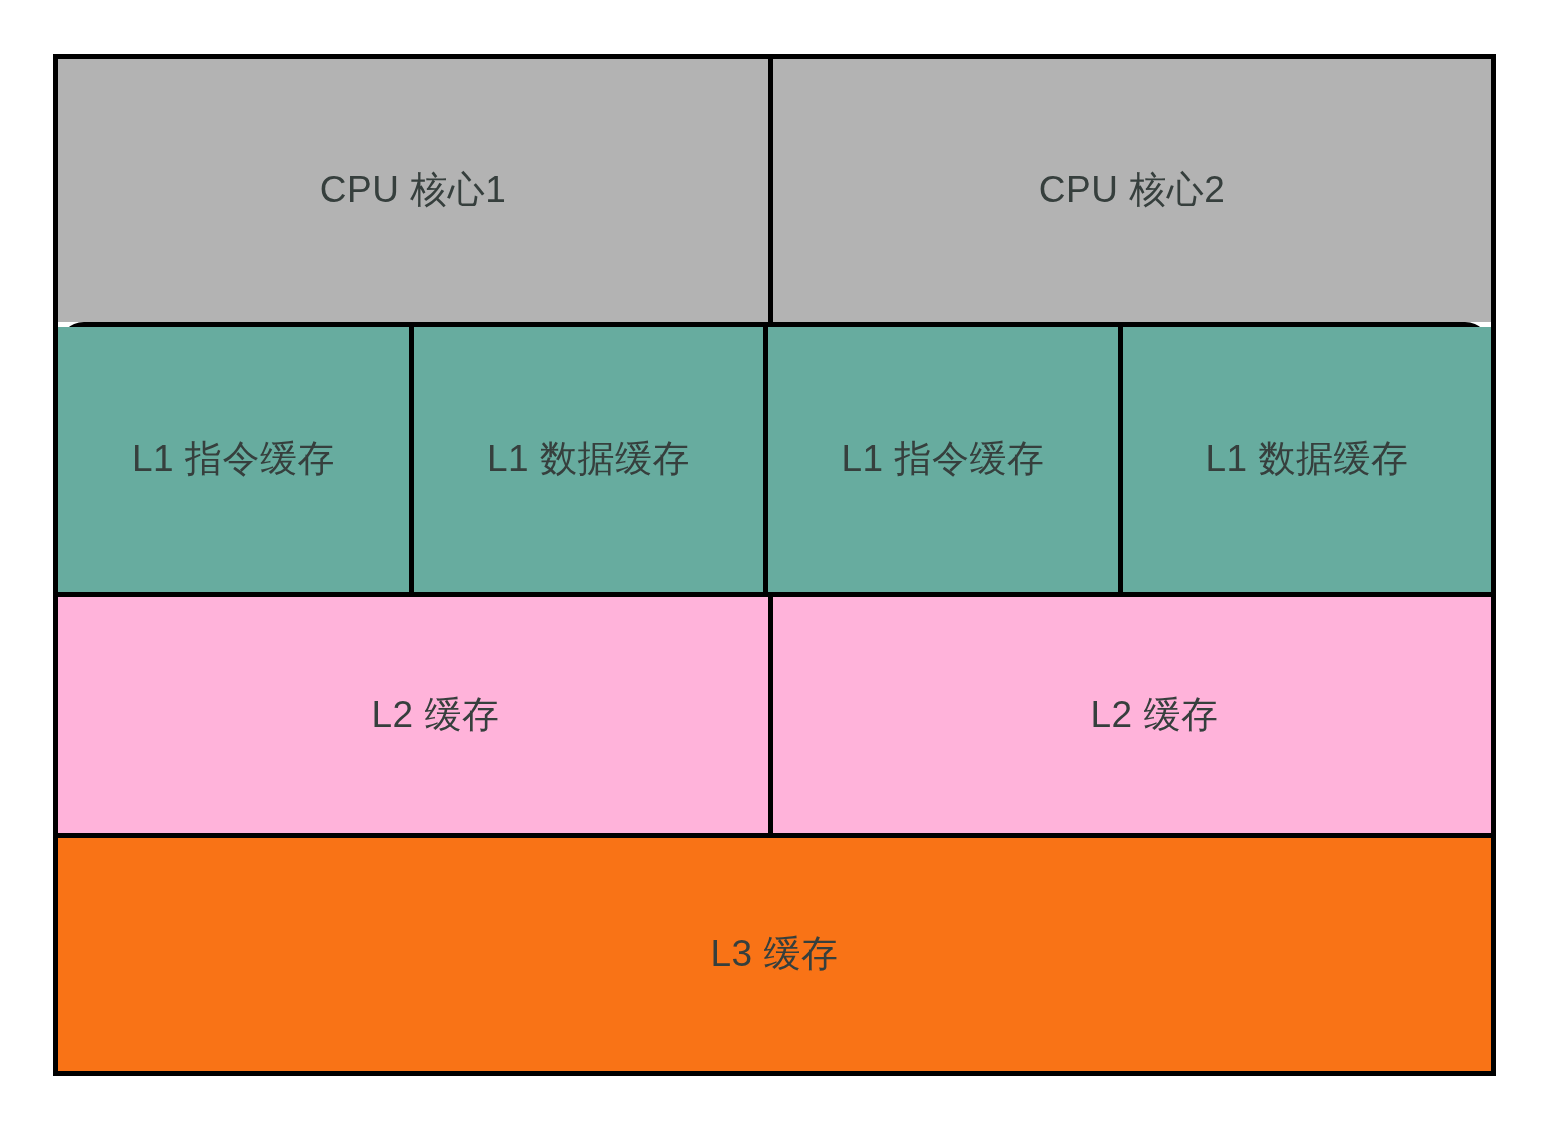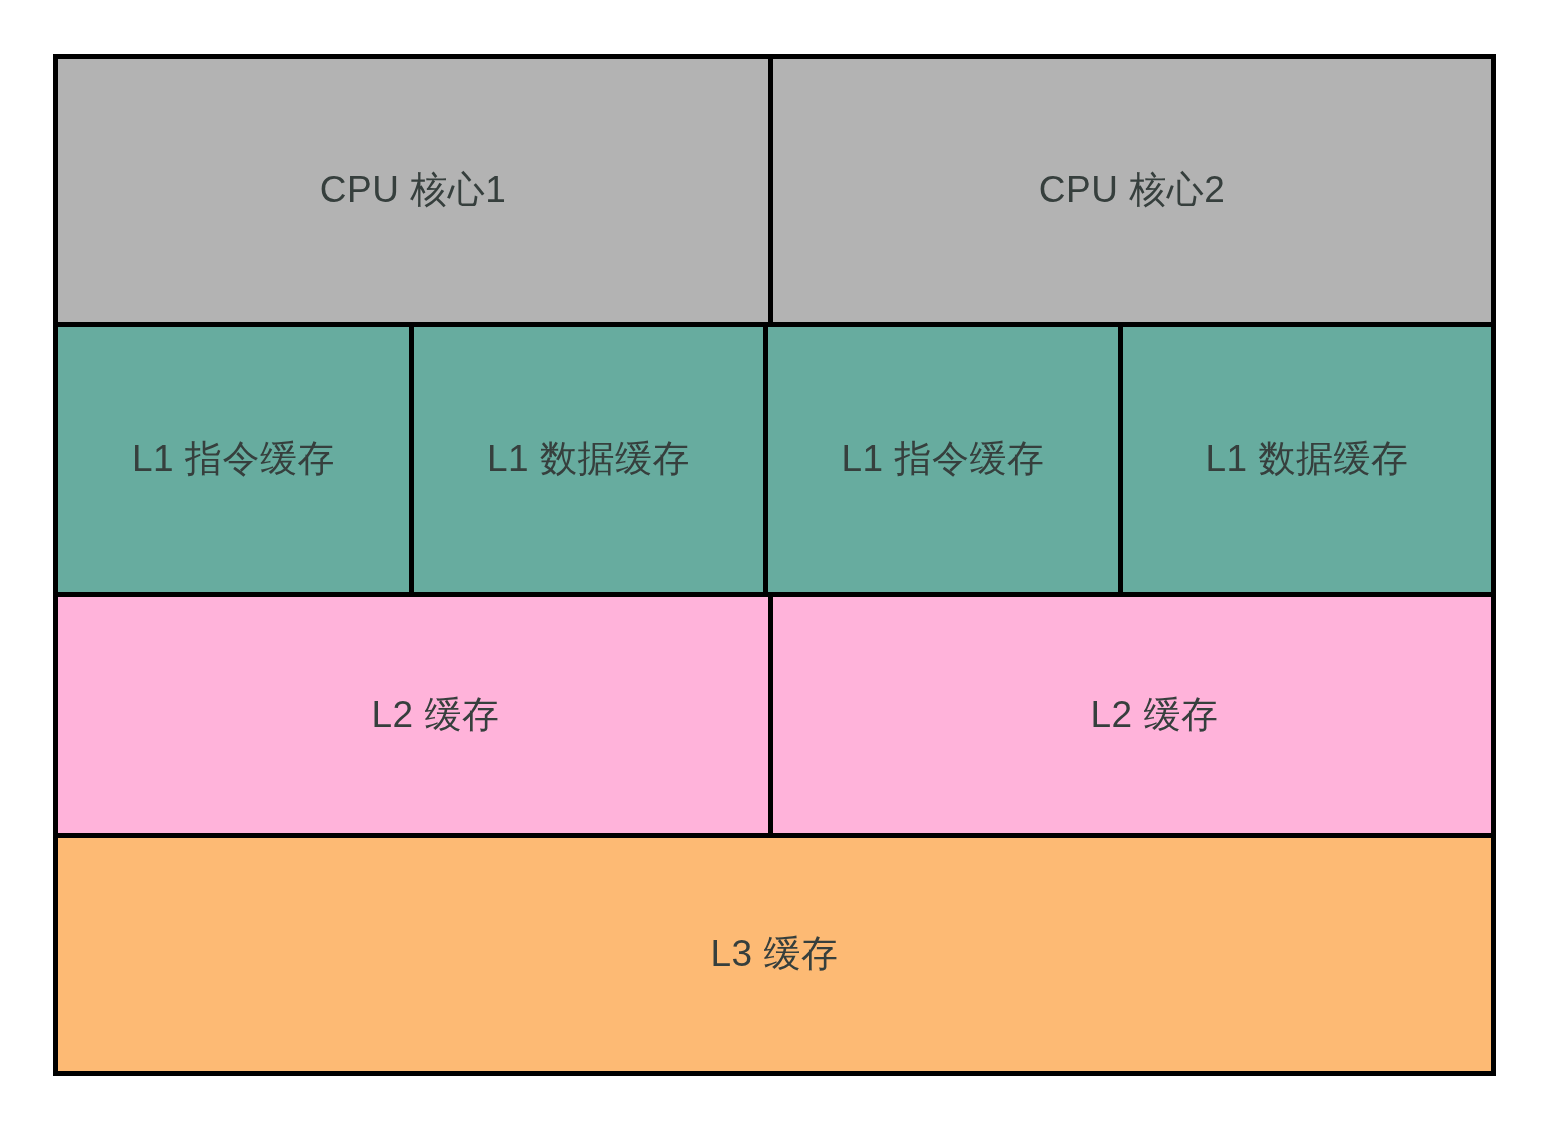--- a/index.html
+++ b/index.html
@@ -62,21 +62,21 @@
   
   #row-cores { height: 263px; }
   #row-cores .chip-cell {
     background: #b3b3b3;
     height: 100%;
   }
   #core-1-cell { width: 715px; border-right: 5px solid #000000; }
   #core-2-cell { flex: 1 1 auto; }
 
   
-  #row-l1 { height: 270px; border-top: 5px solid #000000; }
+  #row-l1 { height: 270px; border-top: 5px solid #000000; border-radius: 26px; }
   #row-l1 .chip-cell {
     background: #67ac9f;
     height: 100%;
   }
   #l1i-1-cell { width: 356px; border-right: 5px solid #000000; }
   #l1d-1-cell { width: 354px; border-right: 5px solid #000000; }
   #l1i-2-cell { width: 355px; border-right: 5px solid #000000; }
   #l1d-2-cell { flex: 1 1 auto; }
 
   
@@ -88,21 +88,21 @@
   }
   #l2-1-cell { width: 715px; border-right: 5px solid #000000; }
   #l2-2-cell { flex: 1 1 auto; }
 
   
   #row-l3 {
     flex: 1 1 auto;
     border-top: 5px solid #000000;
   }
   #row-l3 .chip-cell {
-    background: #fdba74;
+    background: #f97316;
     height: 100%;
     width: 100%;
   }
 </style>
 </head>
 <body>
 
 <div id="diagram-canvas">
 
   <div id="chip-frame">

